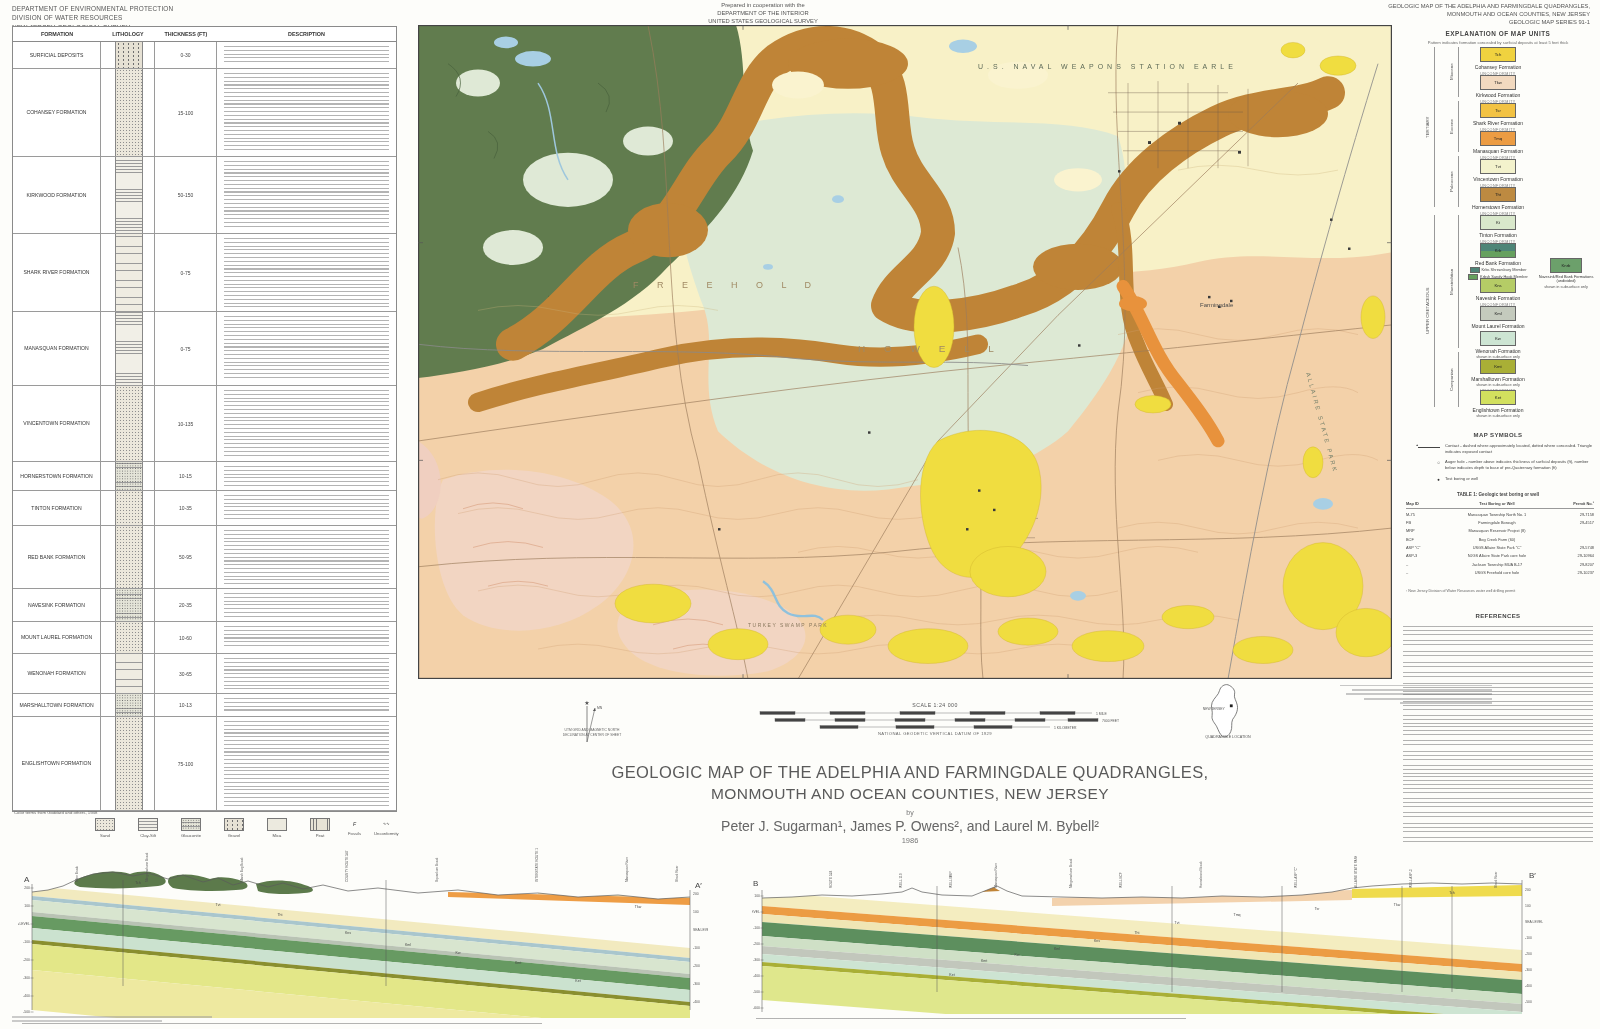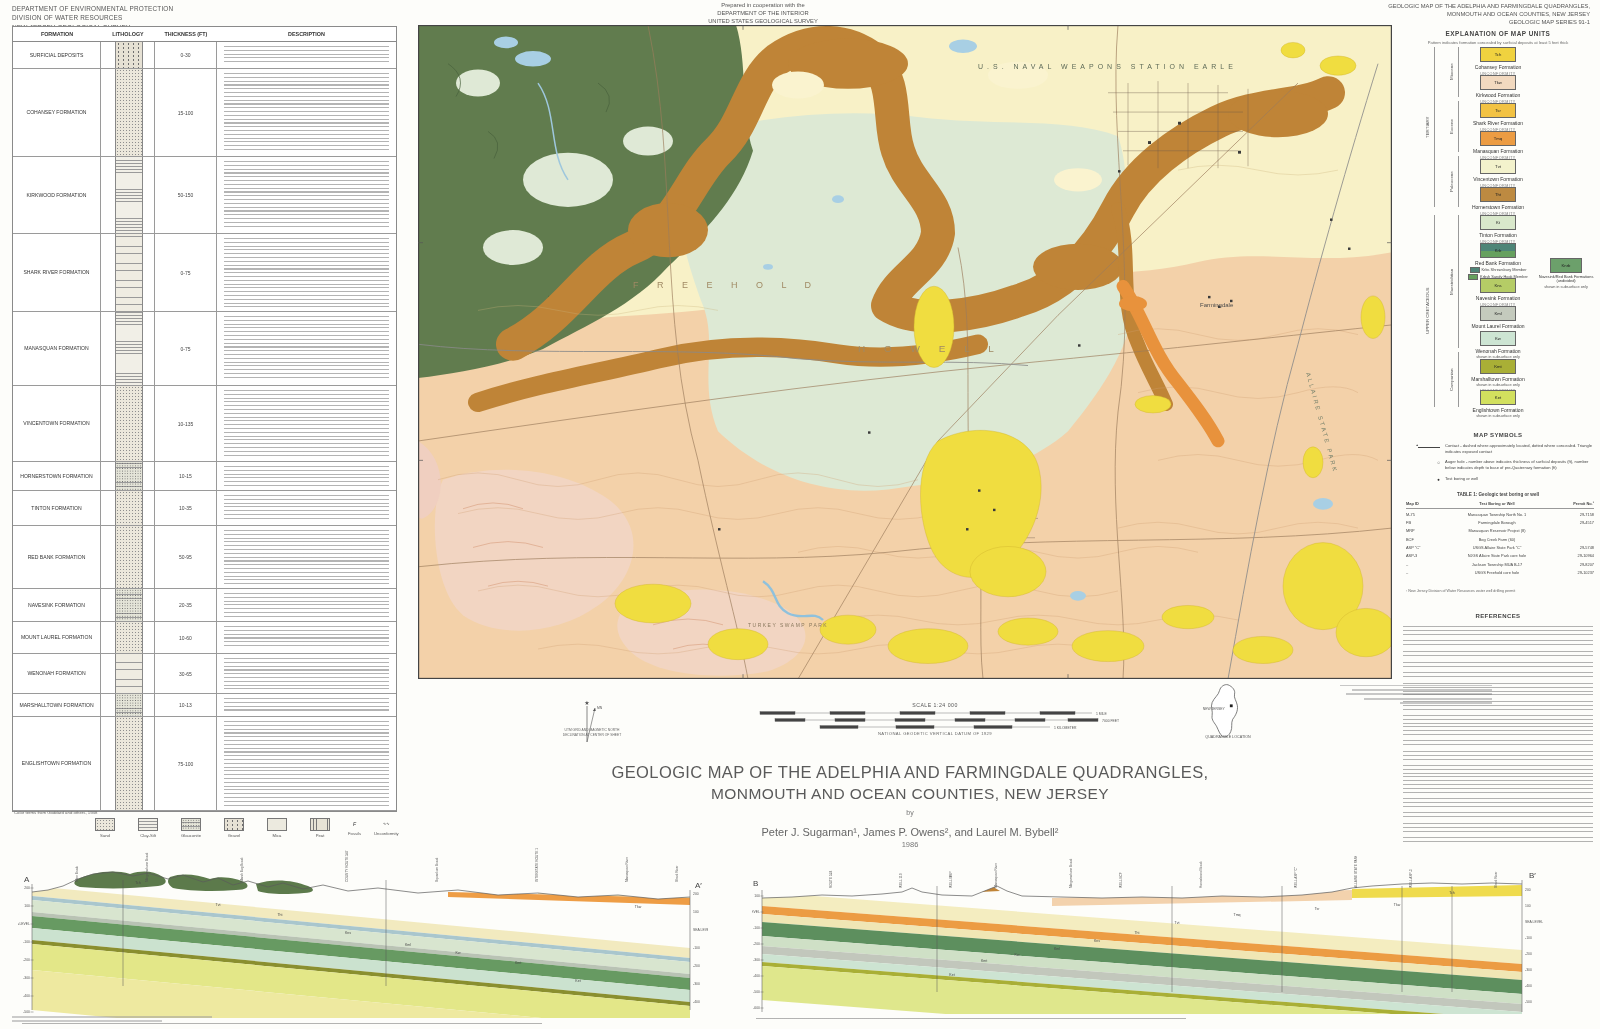--- a/index.html
+++ b/index.html
@@ -75,21 +75,21 @@
   #datum{left:770px;top:731px;width:330px;text-align:center;font-size:4.2px;color:#666;letter-spacing:.4px}
   #decl{left:527px;top:728px;width:130px;text-align:center;font-size:3.3px;color:#666;line-height:1.4}
   #quadloc{left:1188px;top:735px;width:80px;text-align:center;font-size:3.7px;color:#555}
   .crstripe{height:1.8px;background:#9a9a9a;opacity:.55;margin:2.6px 0 0 auto}
   #credits{left:1332px;top:682px;width:160px}
   
   #titleblock{left:600px;top:763px;width:620px;text-align:center;color:#5a5a5a}
   #t-line1{font-size:16.5px;letter-spacing:.4px}
   #t-line2{font-size:15.5px;letter-spacing:.4px;margin-top:3px}
   #t-by{font-size:7px;color:#777;margin-top:6px}
-  #t-authors{font-size:11px;color:#666;margin-top:10px}
+  #t-authors{font-size:14px;color:#666;margin-top:2px}
   #t-year{font-size:7.5px;color:#777;margin-top:2px}
   
   #wm{left:185px;top:800px;width:1250px;font-size:118px;font-weight:bold;color:rgba(193,193,193,.42);white-space:nowrap;letter-spacing:2px;z-index:40;pointer-events:none;font-family:"DejaVu Sans",sans-serif}
   #imprint{left:12px;top:1016px;width:230px}
   .impline{height:1.6px;background:#999;opacity:.5;margin-bottom:2.4px}
   svg text{font-family:"Liberation Sans",sans-serif}
 </style>
 </head>
 <body>
 

